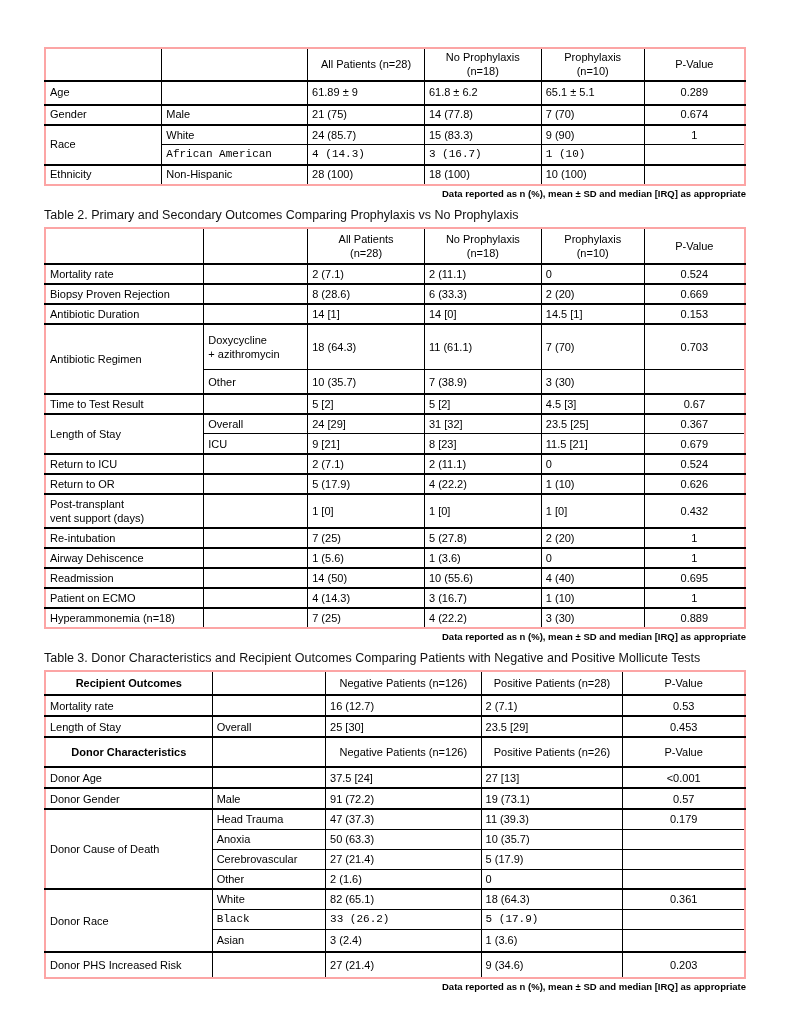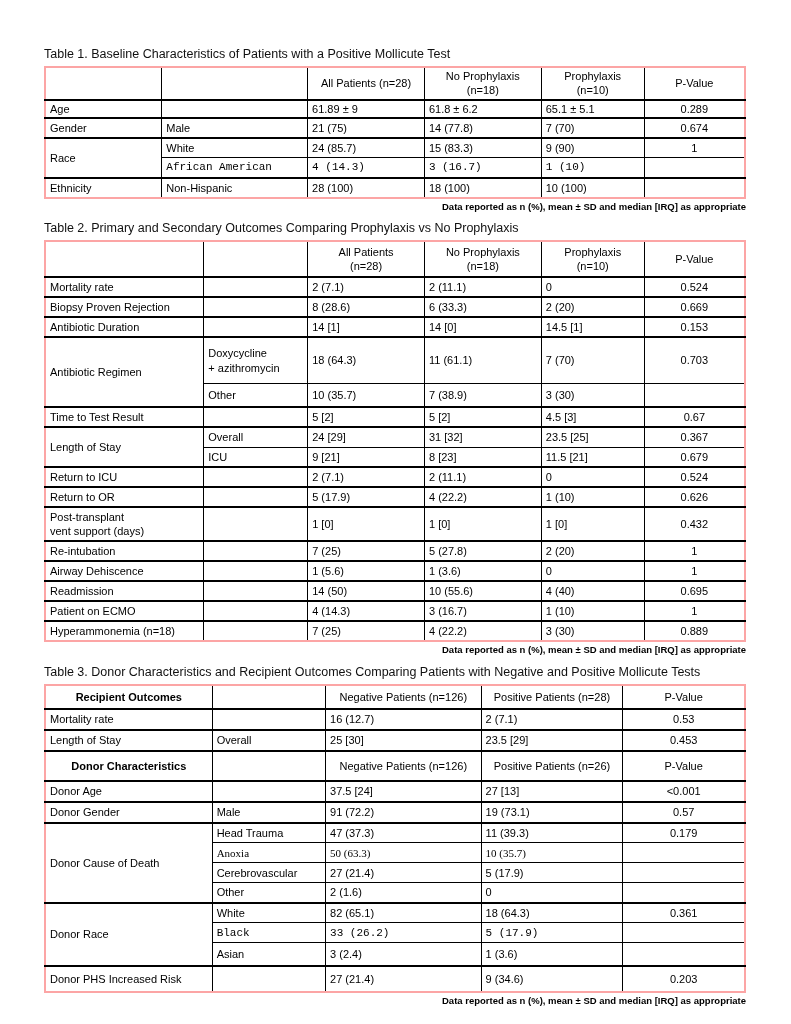--- a/index.html
+++ b/index.html
@@ -32,21 +32,20 @@
     font-size:9.5px; font-weight:bold; color:#000;
     margin:2px 0 9px 0; line-height:1.2;text-align:right;
   }
 </style>
 </head>
 <body>
 
 <div class="page">
 
   <section>
-    <h2 class="tbl-title">Table 1. Baseline Characteristics of Patients with a Positive Mollicute Test</h2>
     <table>
         <colgroup>
           <col style="width: 117px;">
           <col style="width: 146px;">
           <col style="width: 117px;">
           <col style="width: 117px;">
           <col style="width: 103px;">
           <col style="width: 101px;">
         </colgroup>
         <thead>
@@ -54,21 +53,21 @@
             <td class="c"></td>
             <td class="c"></td>
             <td class="c">All Patients (n=28)</td>
             <td class="c">No Prophylaxis  (n=18)</td>
             <td class="c">Prophylaxis
 (n=10)</td>
             <td class="c">P-Value</td>
           </tr>
         </thead>
         <tbody>
-          <tr class="g" style="height: 18px;">
+          <tr class="g" style="height: 24px;">
             <td>Age</td>
             <td></td>
             <td>61.89 ± 9</td>
             <td>61.8 ± 6.2</td>
             <td>65.1 ± 5.1</td>
             <td class="c">0.289</td>
           </tr>
           <tr class="g" style="height: 20px;">
             <td>Gender</td>
             <td>Male</td>
@@ -318,21 +317,21 @@
             <td>19 (73.1)</td>
             <td class="c">0.57</td>
           </tr>
           <tr class="g" style="height: 20px;">
             <td rowspan="4">Donor Cause of Death</td>
             <td>Head Trauma</td>
             <td>47 (37.3)</td>
             <td>11 (39.3)</td>
             <td class="c">0.179</td>
           </tr>
-          <tr style="height: 20px; font-family: Liberation Serif, serif;">
+          <tr style="height: 20px;">
             <td>Anoxia</td>
             <td>50 (63.3)</td>
             <td>10 (35.7)</td>
             <td></td>
           </tr>
           <tr style="height: 20px;">
             <td>Cerebrovascular</td>
             <td>27 (21.4)</td>
             <td>5 (17.9)</td>
             <td></td>

